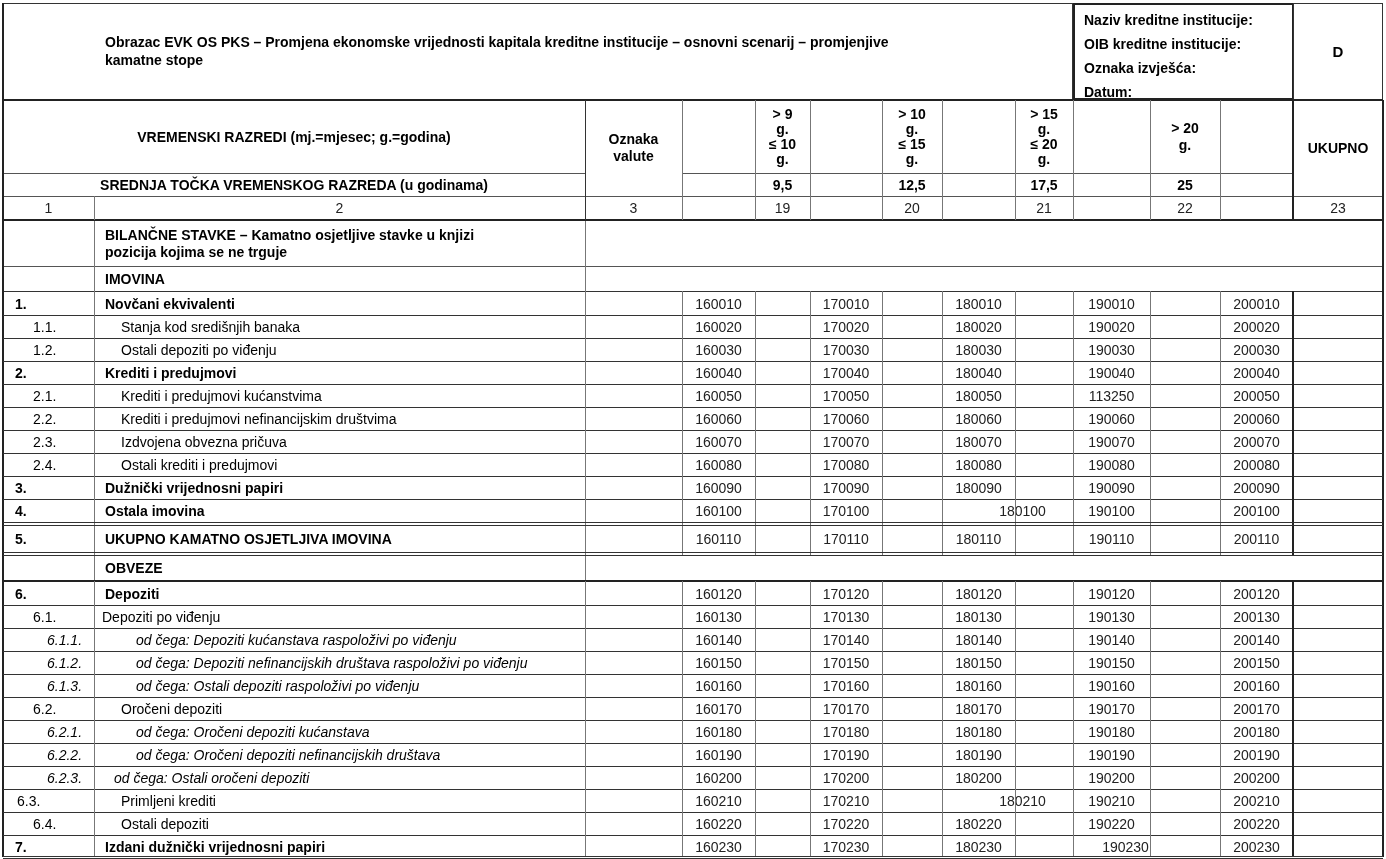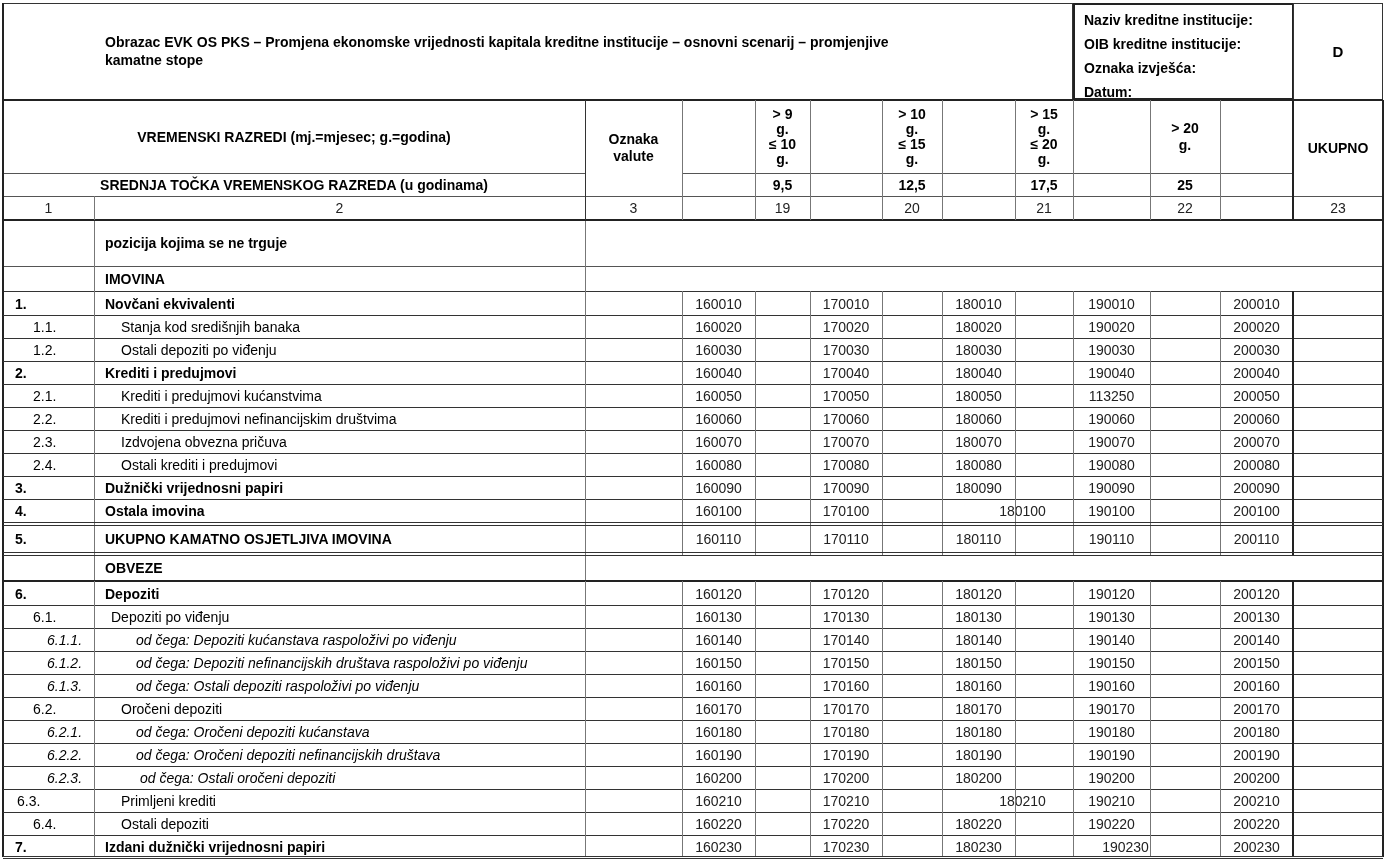--- a/index.html
+++ b/index.html
@@ -90,20 +90,21 @@
   <div class="cell c num" style="left:1293px; top:196px; width:90px; height:24px;">23</div>
 
   <div class="thick-h" style="left:3px; top:99px; width:1380px;"></div>
   <div class="hl" style="left:3px; top:173px; width:582px;"></div>
   <div class="hl" style="left:682px; top:173px; width:611px;"></div>
   <div class="hl" style="left:3px; top:196px; width:1380px;"></div>
   <div class="thick-h" style="left:3px; top:219px; width:1380px;"></div>
   <div class="vl" style="left:94px; top:196px; height:24px;"></div>
 
   <div class="cell l b" style="left:105px; top:221px; width:475px; height:45px; flex-direction:column; align-items:flex-start; justify-content:center; line-height:17px;">
+    <span>BILANČNE STAVKE – Kamatno osjetljive stavke u knjizi</span>
     <span>pozicija kojima se ne trguje</span>
   </div>
   <div class="cell l b" style="left:105px; top:266px; width:475px; height:25px;">IMOVINA</div>
   <div class="cell l b" style="left:105px; top:555px; width:475px; height:26px;">OBVEZE</div>
 
   <div class="hl" style="left:3px; top:266px; width:1380px;"></div>
   <div class="hl" style="left:3px; top:291px; width:1380px; background:#333;"></div>
   <div class="vl" style="left:94px; top:221px; height:70px;"></div>
   <div class="vl" style="left:585px; top:221px; height:70px;"></div>
   <div class="vl" style="left:94px; top:555px; height:27px;"></div>
@@ -276,21 +277,21 @@
       <div class="cell c num" style="left:942px; top:582px; width:73px; height:23px;">180120</div>
       <div class="cell c num" style="left:1073px; top:582px; width:77px; height:23px;">190120</div>
       <div class="cell c num" style="left:1220px; top:582px; width:73px; height:23px;">200120</div>
       <div class="cell" style="left:755px; top:582px; width:55px; height:23px;"></div>
       <div class="cell" style="left:882px; top:582px; width:60px; height:23px;"></div>
       <div class="cell" style="left:1015px; top:582px; width:58px; height:23px;"></div>
       <div class="cell" style="left:1150px; top:582px; width:70px; height:23px;"></div>
       <div class="cell" style="left:1293px; top:582px; width:90px; height:23px;"></div>
       <div class="hl" style="left:3px; top:605px; width:1380px; background:#333;"></div>
       <div class="cell l" style="left:3px; top:605px; width:91px; height:23px;padding-left:30px;">6.1.</div>
-      <div class="cell l" style="left:94px; top:605px; width:491px; height:23px;padding-left:17px;">Depoziti po viđenju</div>
+      <div class="cell l" style="left:85px; top:605px; width:491px; height:23px;padding-left:17px;">Depoziti po viđenju</div>
       <div class="cell" style="left:585px; top:605px; width:97px; height:23px;"></div>
       <div class="cell c num" style="left:682px; top:605px; width:73px; height:23px;">160130</div>
       <div class="cell c num" style="left:810px; top:605px; width:72px; height:23px;">170130</div>
       <div class="cell c num" style="left:942px; top:605px; width:73px; height:23px;">180130</div>
       <div class="cell c num" style="left:1073px; top:605px; width:77px; height:23px;">190130</div>
       <div class="cell c num" style="left:1220px; top:605px; width:73px; height:23px;">200130</div>
       <div class="cell" style="left:755px; top:605px; width:55px; height:23px;"></div>
       <div class="cell" style="left:882px; top:605px; width:60px; height:23px;"></div>
       <div class="cell" style="left:1015px; top:605px; width:58px; height:23px;"></div>
       <div class="cell" style="left:1150px; top:605px; width:70px; height:23px;"></div>
@@ -374,21 +375,21 @@
       <div class="cell c num" style="left:942px; top:743px; width:73px; height:23px;">180190</div>
       <div class="cell c num" style="left:1073px; top:743px; width:77px; height:23px;">190190</div>
       <div class="cell c num" style="left:1220px; top:743px; width:73px; height:23px;">200190</div>
       <div class="cell" style="left:755px; top:743px; width:55px; height:23px;"></div>
       <div class="cell" style="left:882px; top:743px; width:60px; height:23px;"></div>
       <div class="cell" style="left:1015px; top:743px; width:58px; height:23px;"></div>
       <div class="cell" style="left:1150px; top:743px; width:70px; height:23px;"></div>
       <div class="cell" style="left:1293px; top:743px; width:90px; height:23px;"></div>
       <div class="hl" style="left:3px; top:766px; width:1380px; background:#333;"></div>
       <div class="cell l i" style="left:3px; top:766px; width:91px; height:23px;padding-left:44px;">6.2.3.</div>
-      <div class="cell l i" style="left:94px; top:766px; width:491px; height:23px;padding-left:46px;">od čega: Ostali oročeni depoziti</div>
+      <div class="cell l i" style="left:94px; top:766px; width:491px; height:23px;padding-left:20px;">od čega: Ostali oročeni depoziti</div>
       <div class="cell" style="left:585px; top:766px; width:97px; height:23px;"></div>
       <div class="cell c num" style="left:682px; top:766px; width:73px; height:23px;">160200</div>
       <div class="cell c num" style="left:810px; top:766px; width:72px; height:23px;">170200</div>
       <div class="cell c num" style="left:942px; top:766px; width:73px; height:23px;">180200</div>
       <div class="cell c num" style="left:1073px; top:766px; width:77px; height:23px;">190200</div>
       <div class="cell c num" style="left:1220px; top:766px; width:73px; height:23px;">200200</div>
       <div class="cell" style="left:755px; top:766px; width:55px; height:23px;"></div>
       <div class="cell" style="left:882px; top:766px; width:60px; height:23px;"></div>
       <div class="cell" style="left:1015px; top:766px; width:58px; height:23px;"></div>
       <div class="cell" style="left:1150px; top:766px; width:70px; height:23px;"></div>

